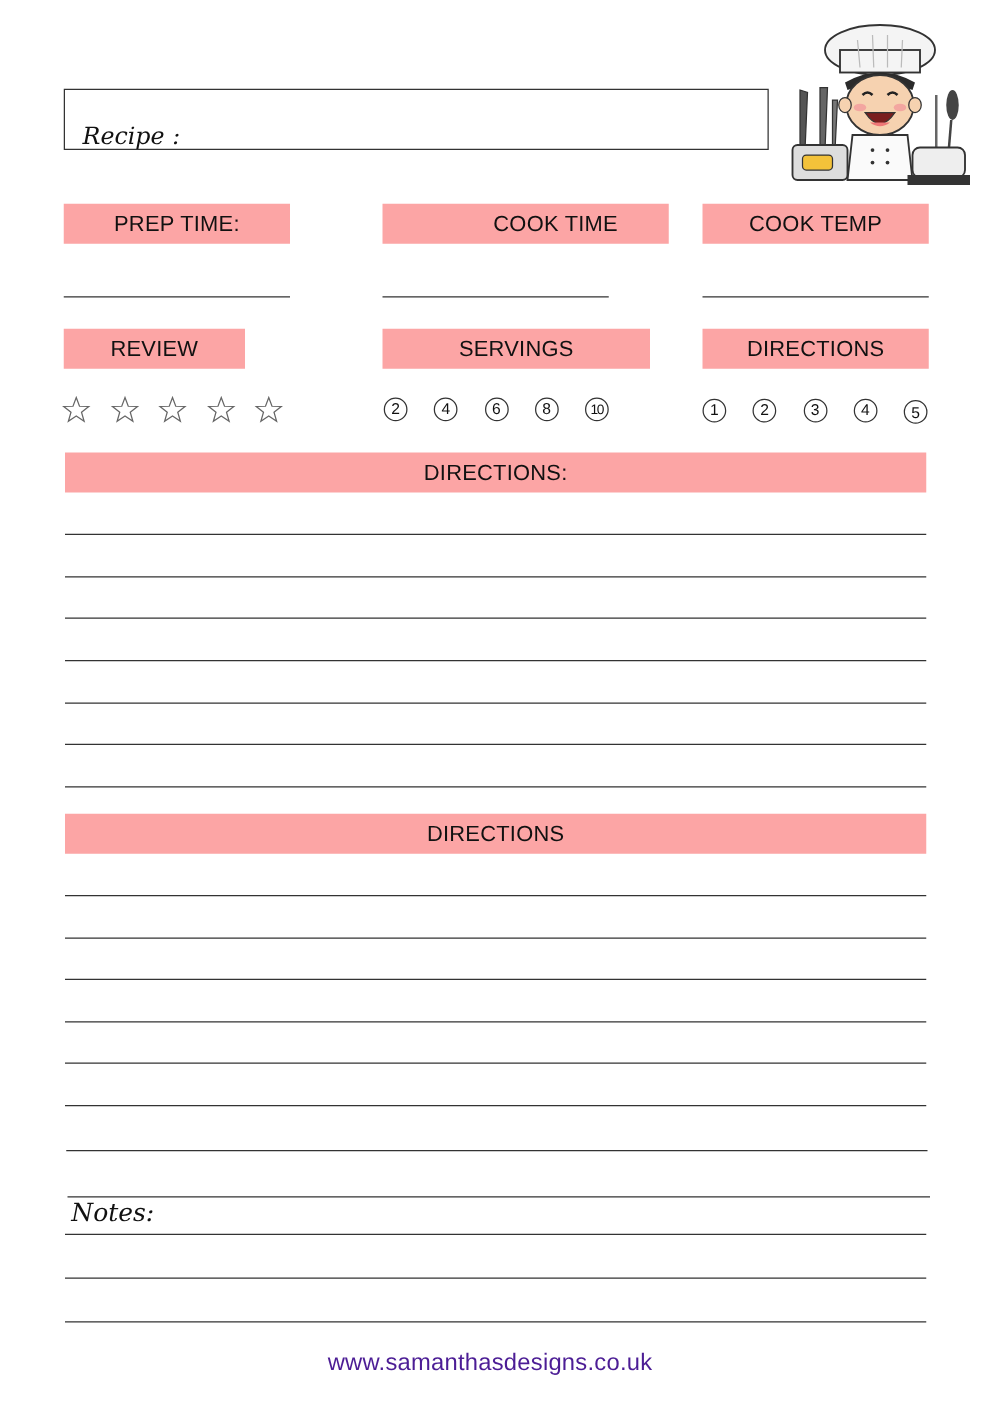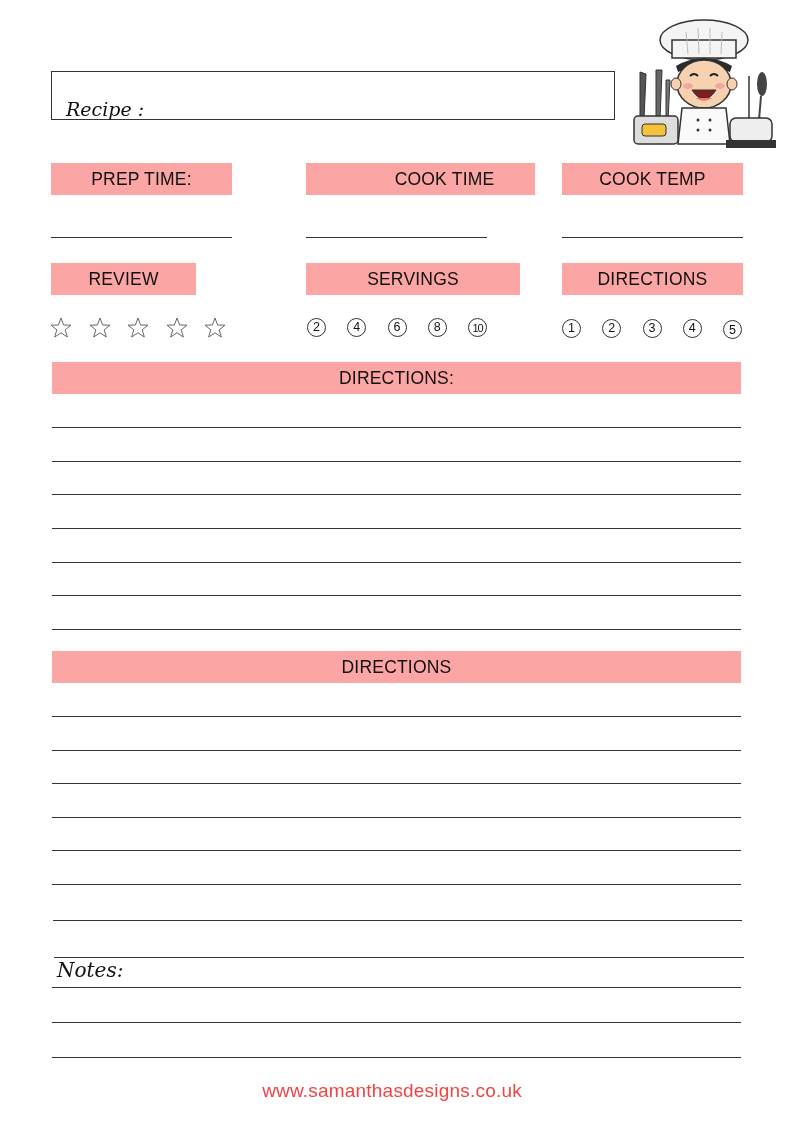--- a/index.html
+++ b/index.html
@@ -6,21 +6,21 @@
   body{width:794px;height:1123px;position:relative;overflow:hidden;font-family:"Liberation Sans",sans-serif;color:#111;}
   .abs{position:absolute;}
   .recipe-box{left:51px;top:71px;width:564px;height:49px;border:1px solid #333;box-sizing:border-box;}
   .recipe-label{position:absolute;left:14px;top:6px;font-family:"DejaVu Serif",serif;font-style:italic;font-size:19px;color:#111;margin-top:20px;}
   .hdr{background:#fca5a5;height:32px;display:flex;align-items:center;justify-content:center;font-size:17.5px;color:#111;letter-spacing:0.2px;}
   .line{height:0;border-top:1.5px solid #333;}
   .rating{display:flex;justify-content:space-between;align-items:center;}
   .circ{width:19px;height:19px;border:1px solid #333;border-radius:50%;display:flex;align-items:center;justify-content:center;font-size:12.5px;box-sizing:border-box;color:#111;}
   .star{width:24px;height:24px;}
   .notes-label{font-family:"DejaVu Serif",serif;font-style:italic;font-size:20px;}
-  .footer{left:0;width:784px;top:1080px;text-align:center;font-size:19px;color:#ef4444;letter-spacing:0.2px;}
+  .footer{left:0;width:784px;top:1080px;text-align:center;font-size:19px;color:#4c1d95;letter-spacing:0.2px;}
   .chef{left:626px;top:10px;width:152px;height:140px;}
 </style>
 </head>
 <body>
 
 <div class="abs recipe-box">
   <span class="recipe-label">Recipe :</span>
 </div>
 
 <svg class="abs chef" viewBox="0 0 152 140">

